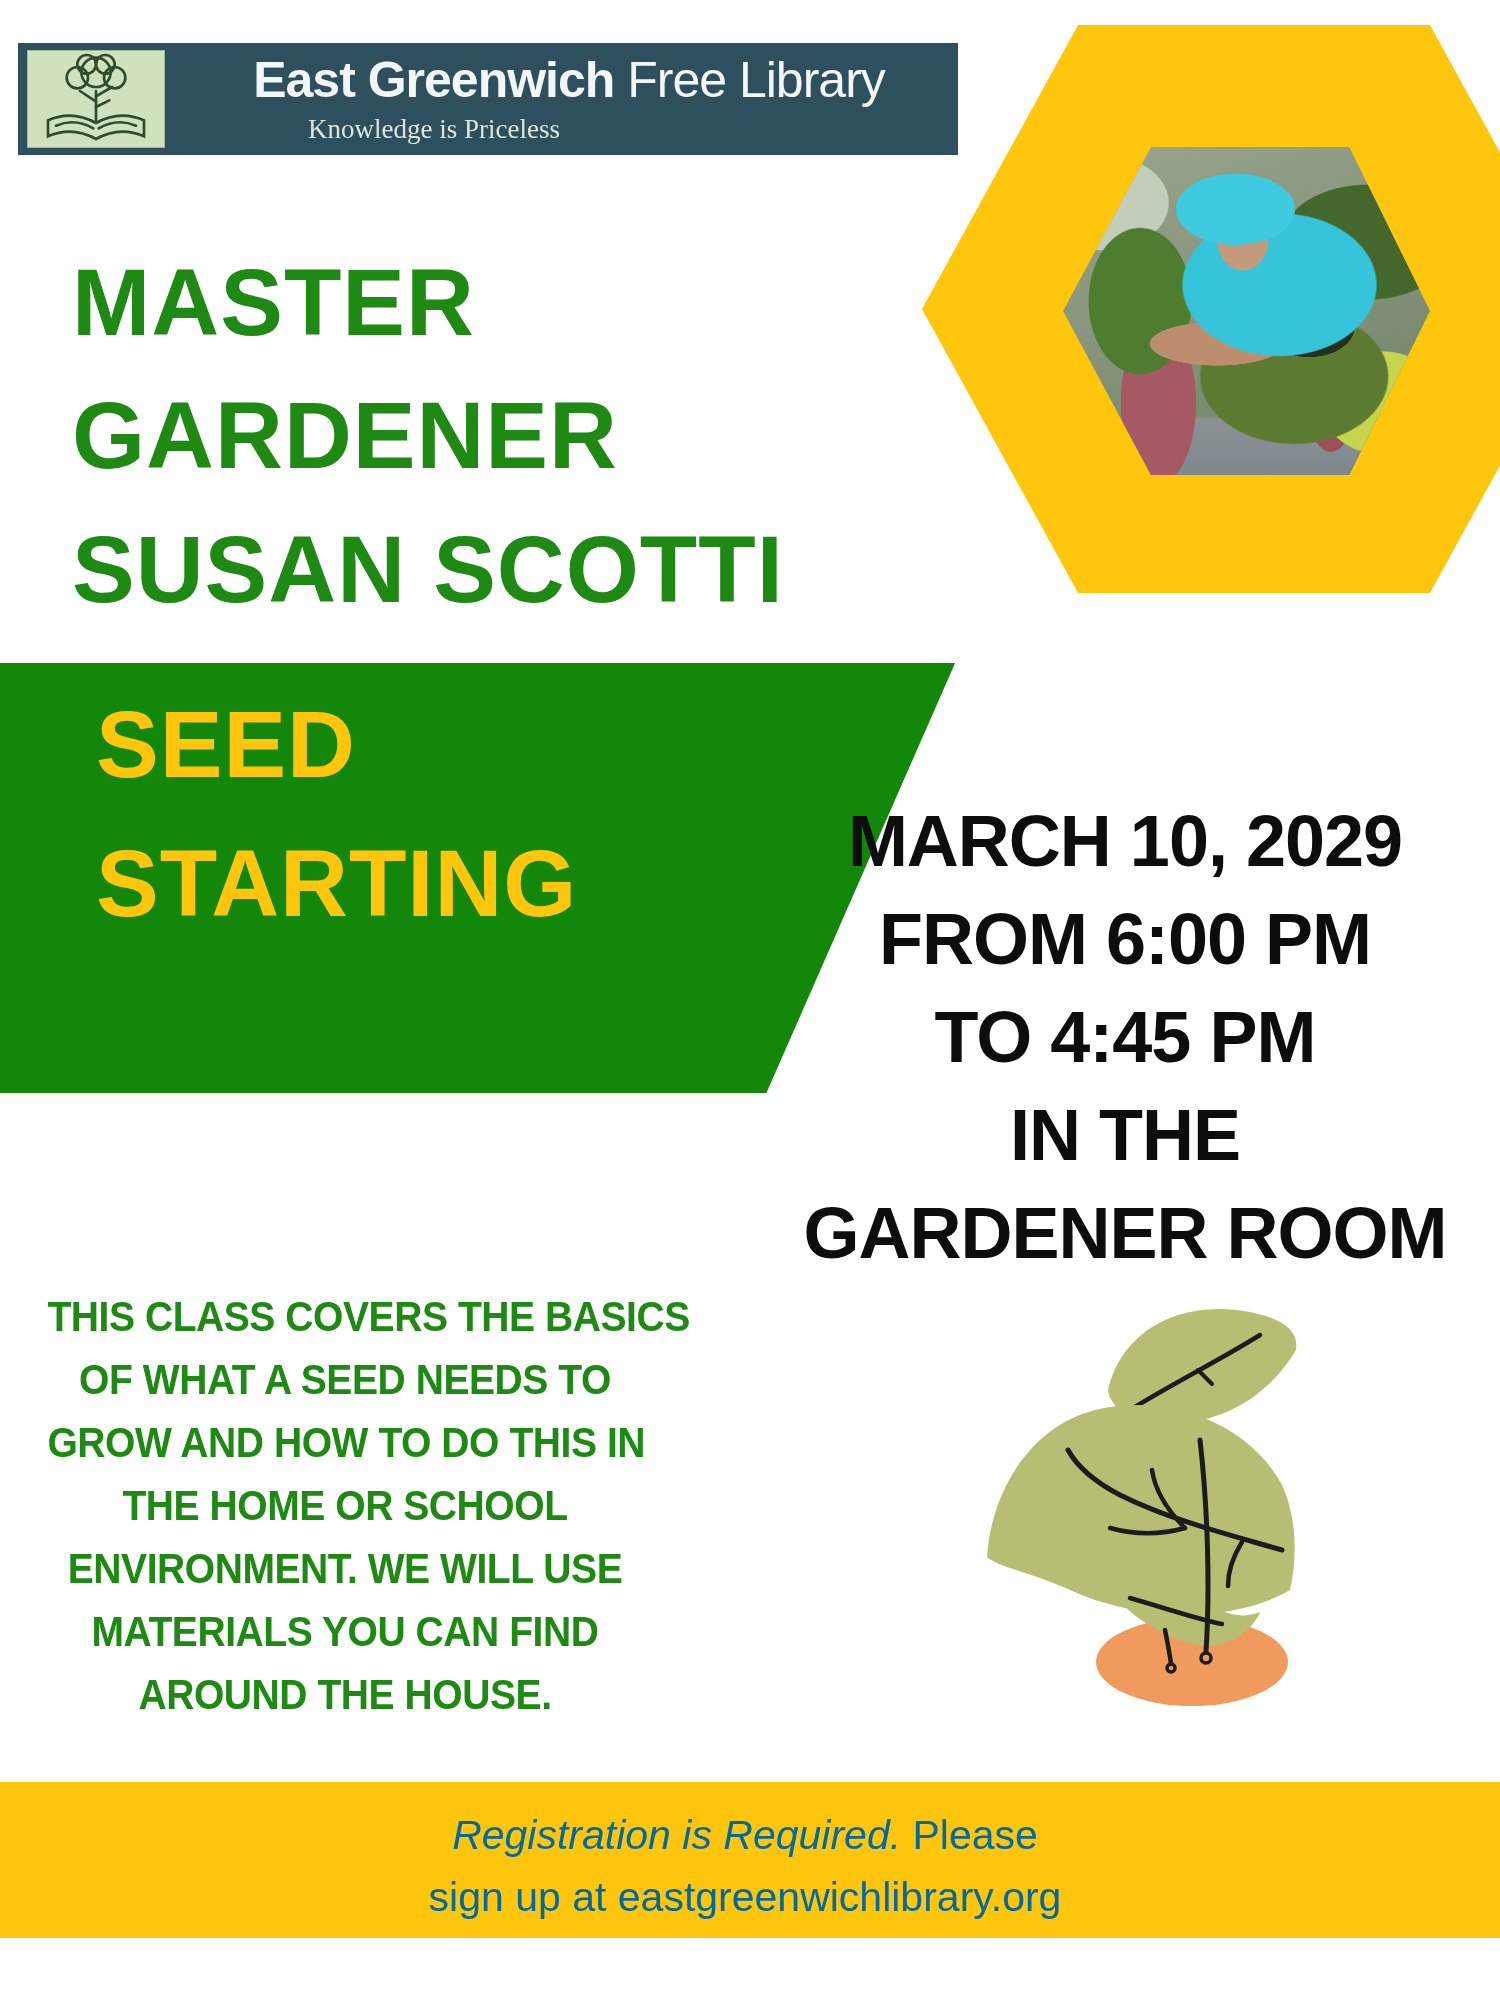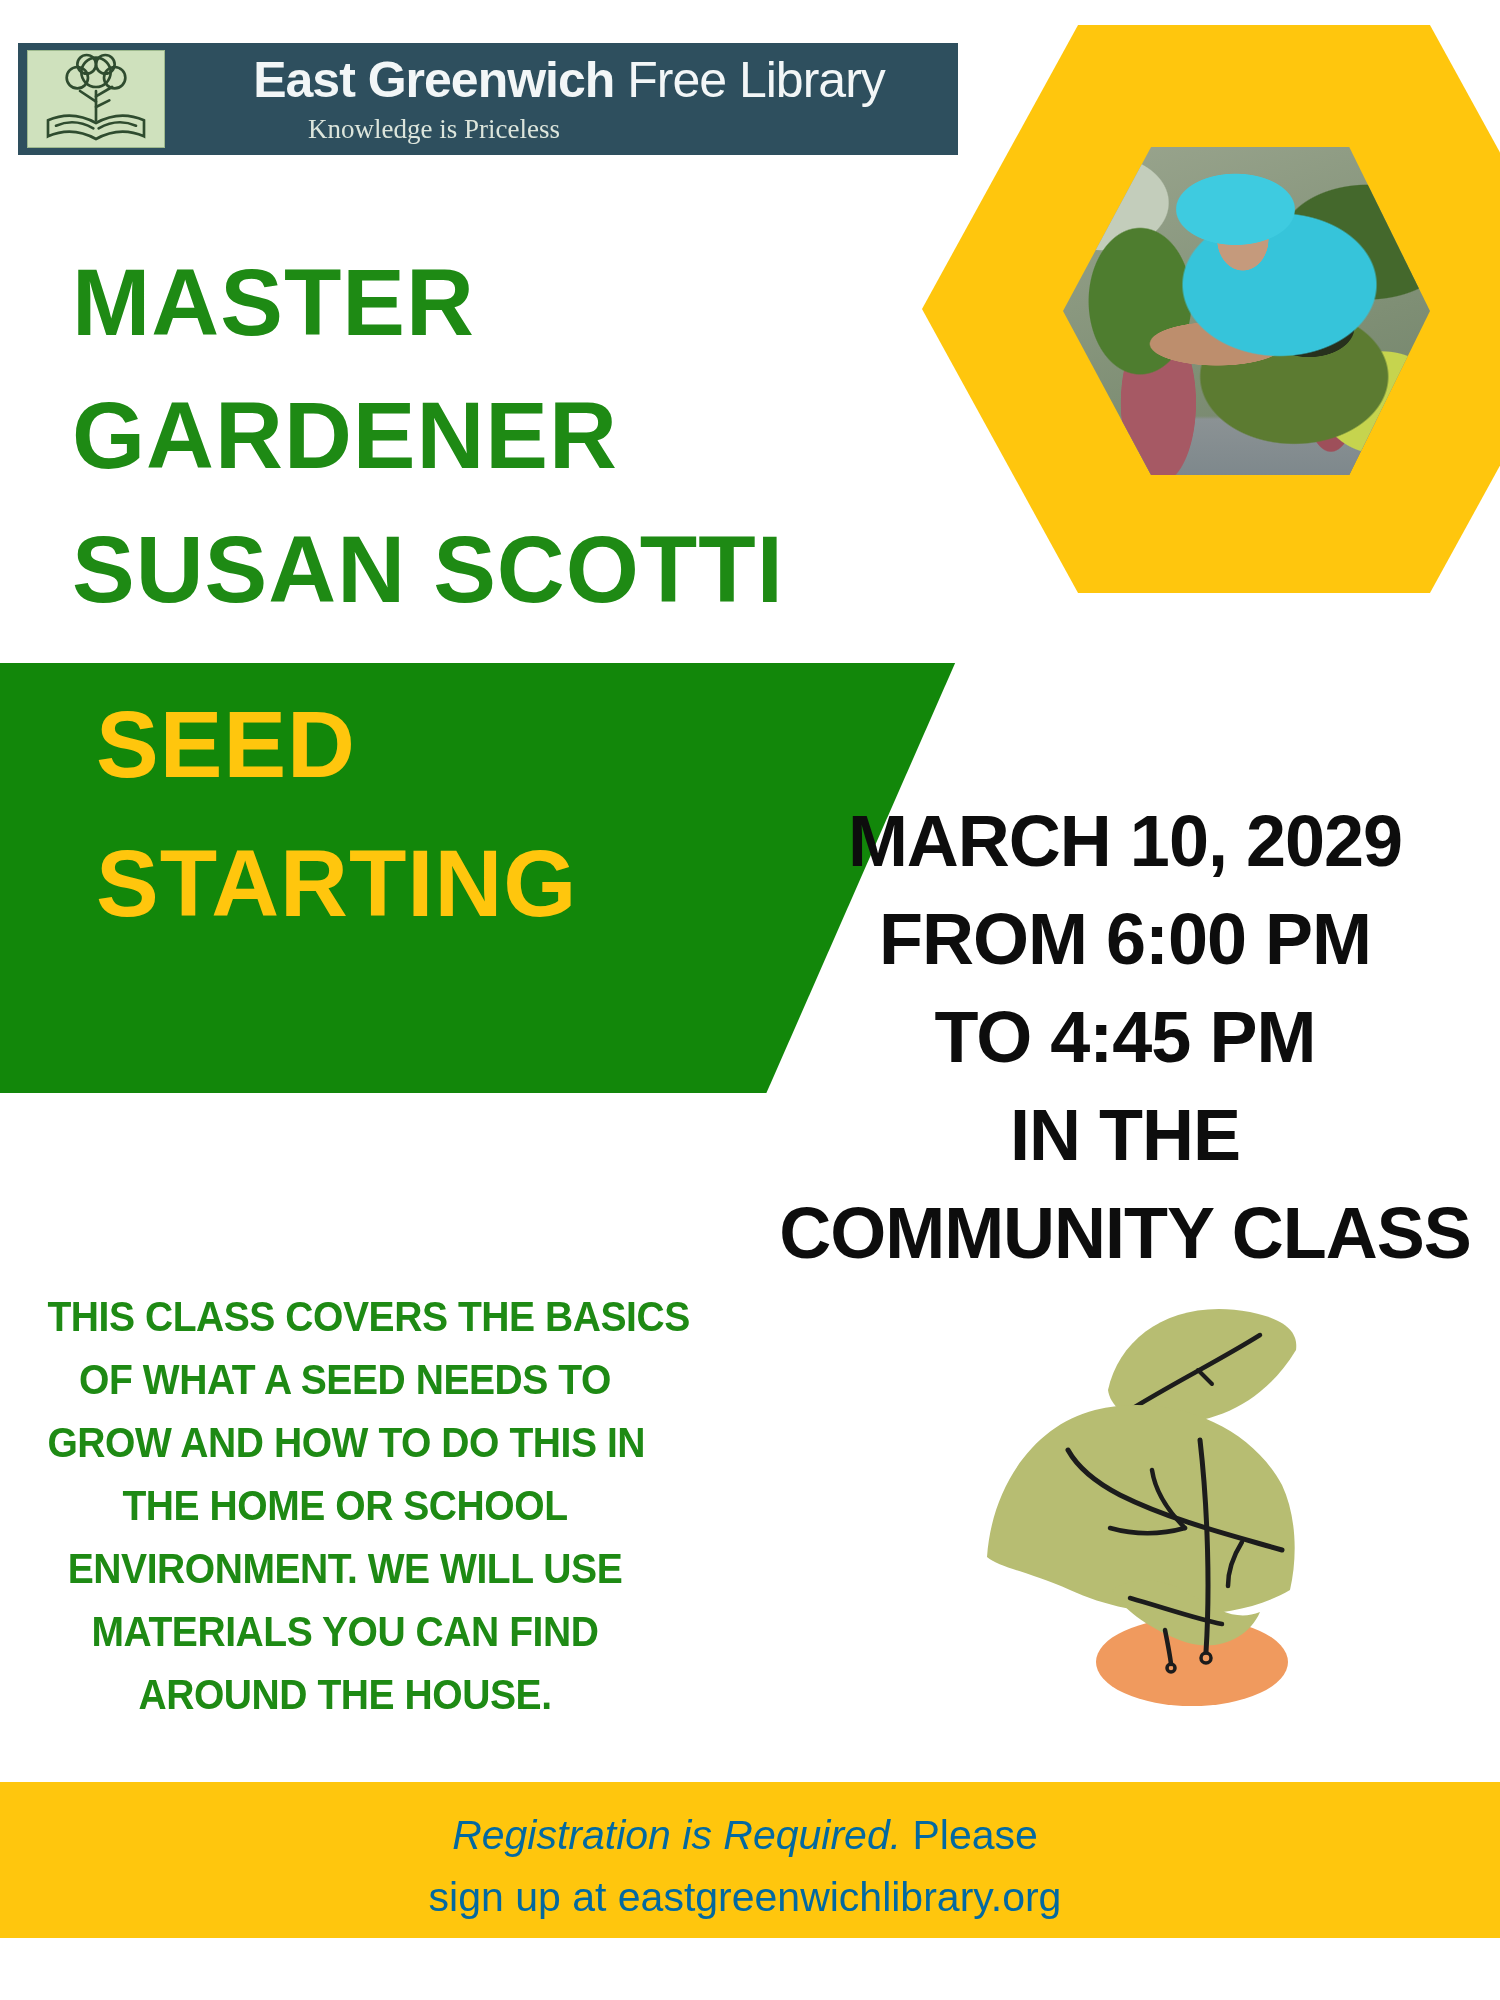--- a/index.html
+++ b/index.html
@@ -101,21 +101,21 @@
   <div class="prog-banner" style="background:#12870a;">
     <div class="prog-line" style="top:34px;color:#ffc60d;">SEED</div>
     <div class="prog-line" style="top:173px;color:#ffc60d;">STARTING</div>
   </div>
 
   <div class="event-block">
     <div class="event-line" style="color:#0d0d0d;">MARCH 10, 2029</div>
     <div class="event-line" style="color:#0d0d0d;">FROM 6:00 PM</div>
     <div class="event-line" style="color:#0d0d0d;">TO 4:45 PM</div>
     <div class="event-line" style="color:#0d0d0d;">IN THE</div>
-    <div class="event-line" style="color:#0d0d0d;">COMMUNITY CLASS</div>
+    <div class="event-line" style="color:#0d0d0d;">GARDENER ROOM</div>
   </div>
 
   <div class="desc-block">
     <div class="desc-line" style="color:#1e8a14;">THIS CLASS COVERS THE BASICS</div>
     <div class="desc-line" style="color:#1e8a14;">OF WHAT A SEED NEEDS TO</div>
     <div class="desc-line" style="color:#1e8a14;">GROW AND HOW TO DO THIS IN</div>
     <div class="desc-line" style="color:#1e8a14;">THE HOME OR SCHOOL</div>
     <div class="desc-line" style="color:#1e8a14;">ENVIRONMENT. WE WILL USE</div>
     <div class="desc-line" style="color:#1e8a14;">MATERIALS YOU CAN FIND</div>
     <div class="desc-line" style="color:#1e8a14;">AROUND THE HOUSE.</div>

